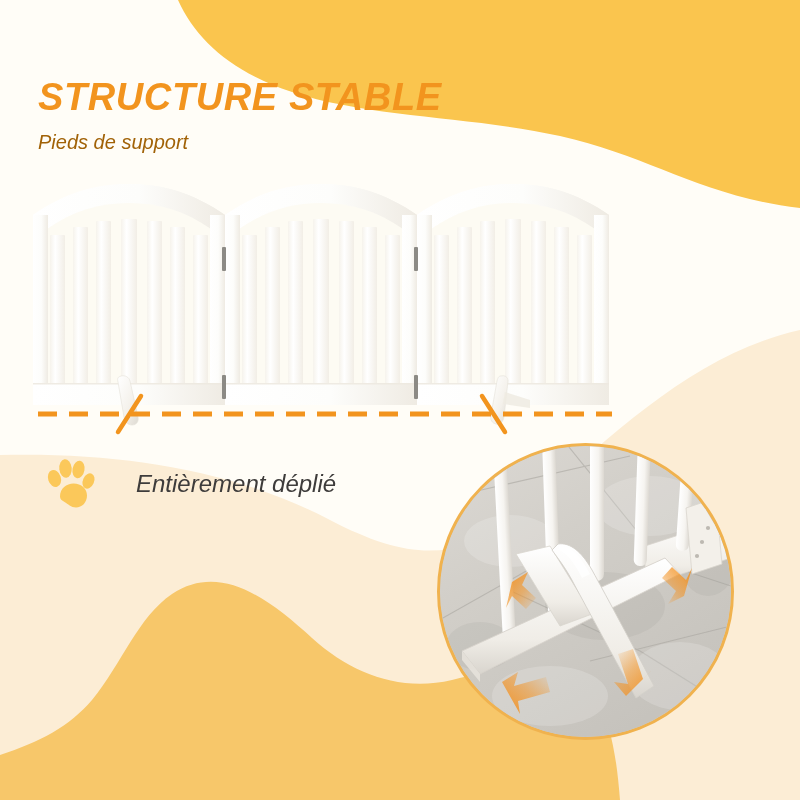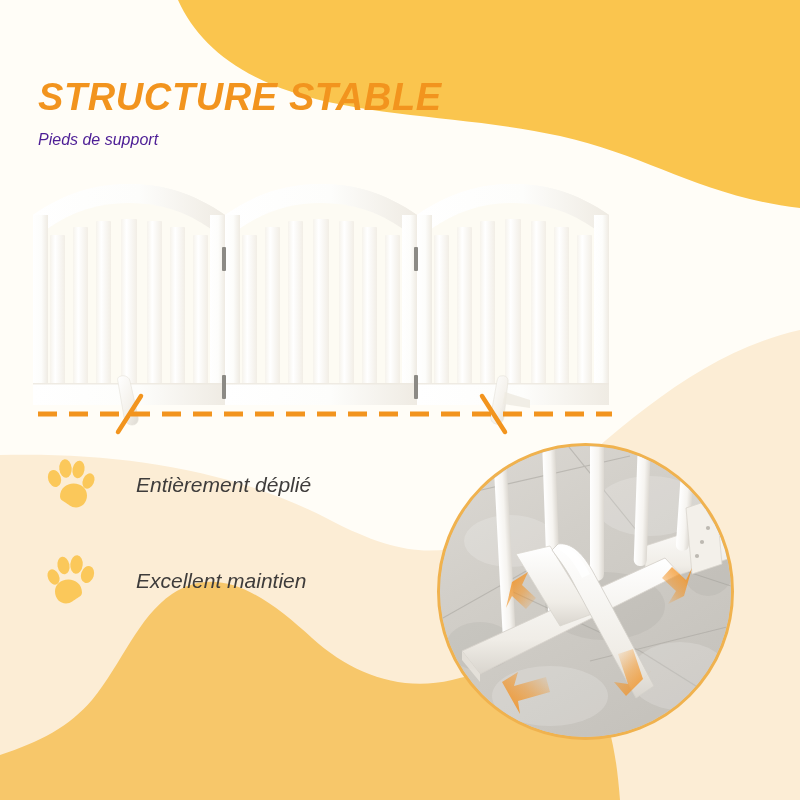--- a/index.html
+++ b/index.html
@@ -15,30 +15,30 @@
   svg.layer { display:block; }
 
   
   #headline {
     position:absolute; left:38px; top:78px;
     font-size:38px; font-weight:bold; letter-spacing:0.6px;
     color:#F2941E; white-space:nowrap; line-height:1;
   }
   #subhead {
     position:absolute; left:38px; top:132px;
-    font-size:16px; font-weight:400; color:#4c1d95;
+    font-size:20px; font-weight:400; color:#a16207;
     white-space:nowrap; line-height:1;
   }
 
   
   #features { position:absolute; left:44px; top:452px; width:400px; }
   .feature-row { display:flex; align-items:center; height:64px; margin-bottom:32px; }
   .paw-wrap { width:54px; height:54px; flex:0 0 54px; display:block; }
   .feature-label {
-    margin-left:38px; font-size:21px; color:#3E3C3B;
+    margin-left:38px; font-size:24px; color:#3E3C3B;
     white-space:nowrap; line-height:1;
   }
 
   
   #photo-inset {
     position:absolute; left:437px; top:443px;
     width:297px; height:297px; border-radius:50%;
     border:3px solid #F0B24E; overflow:hidden;
     background:#CFCBC6;
   }
@@ -227,37 +227,20 @@
                    C 16,31.5 22.5,26.5 29.5,26.5
                    C 37.5,26.5 43,31.5 43,38.5
                    C 43,45.5 38,50.5 32,50.5
                    C 27,50.5 24,47 20.5,45
                    C 17.8,43.5 16,42 16,39.5 Z"></path>
         </g>
       </svg>
       <span class="feature-label">Entièrement déplié</span>
     </div>
 
-    <div class="feature-row">
-      <svg class="paw-wrap" viewBox="0 0 54 54">
-        <g fill="#FBC85A" transform="translate(54,0) scale(-1,1)">
-          <ellipse cx="10.5" cy="21.5" rx="6.4" ry="8.6" transform="rotate(-18 10.5 21.5)"></ellipse>
-          <ellipse cx="21.5" cy="11.5" rx="6.2" ry="9.2" transform="rotate(-6 21.5 11.5)"></ellipse>
-          <ellipse cx="34.5" cy="12.5" rx="6.0" ry="8.8" transform="rotate(10 34.5 12.5)"></ellipse>
-          <ellipse cx="44.5" cy="24.0" rx="5.6" ry="8.0" transform="rotate(24 44.5 24)"></ellipse>
-          <path d="M 16,39.5
-                   C 16,31.5 22.5,26.5 29.5,26.5
-                   C 37.5,26.5 43,31.5 43,38.5
-                   C 43,45.5 38,50.5 32,50.5
-                   C 27,50.5 24,47 20.5,45
-                   C 17.8,43.5 16,42 16,39.5 Z"></path>
-        </g>
-      </svg>
-      <span class="feature-label">Excellent maintien</span>
-    </div>
 
   </div>
 
   <div id="photo-inset">
     <svg viewBox="0 0 291 291">
       <defs>
         <linearGradient id="tileG" x1="0" y1="0" x2="0.6" y2="1">
           <stop offset="0%" stop-color="#DCD9D4"></stop>
           <stop offset="40%" stop-color="#D2CFC9"></stop>
           <stop offset="100%" stop-color="#C6C3BD"></stop>

